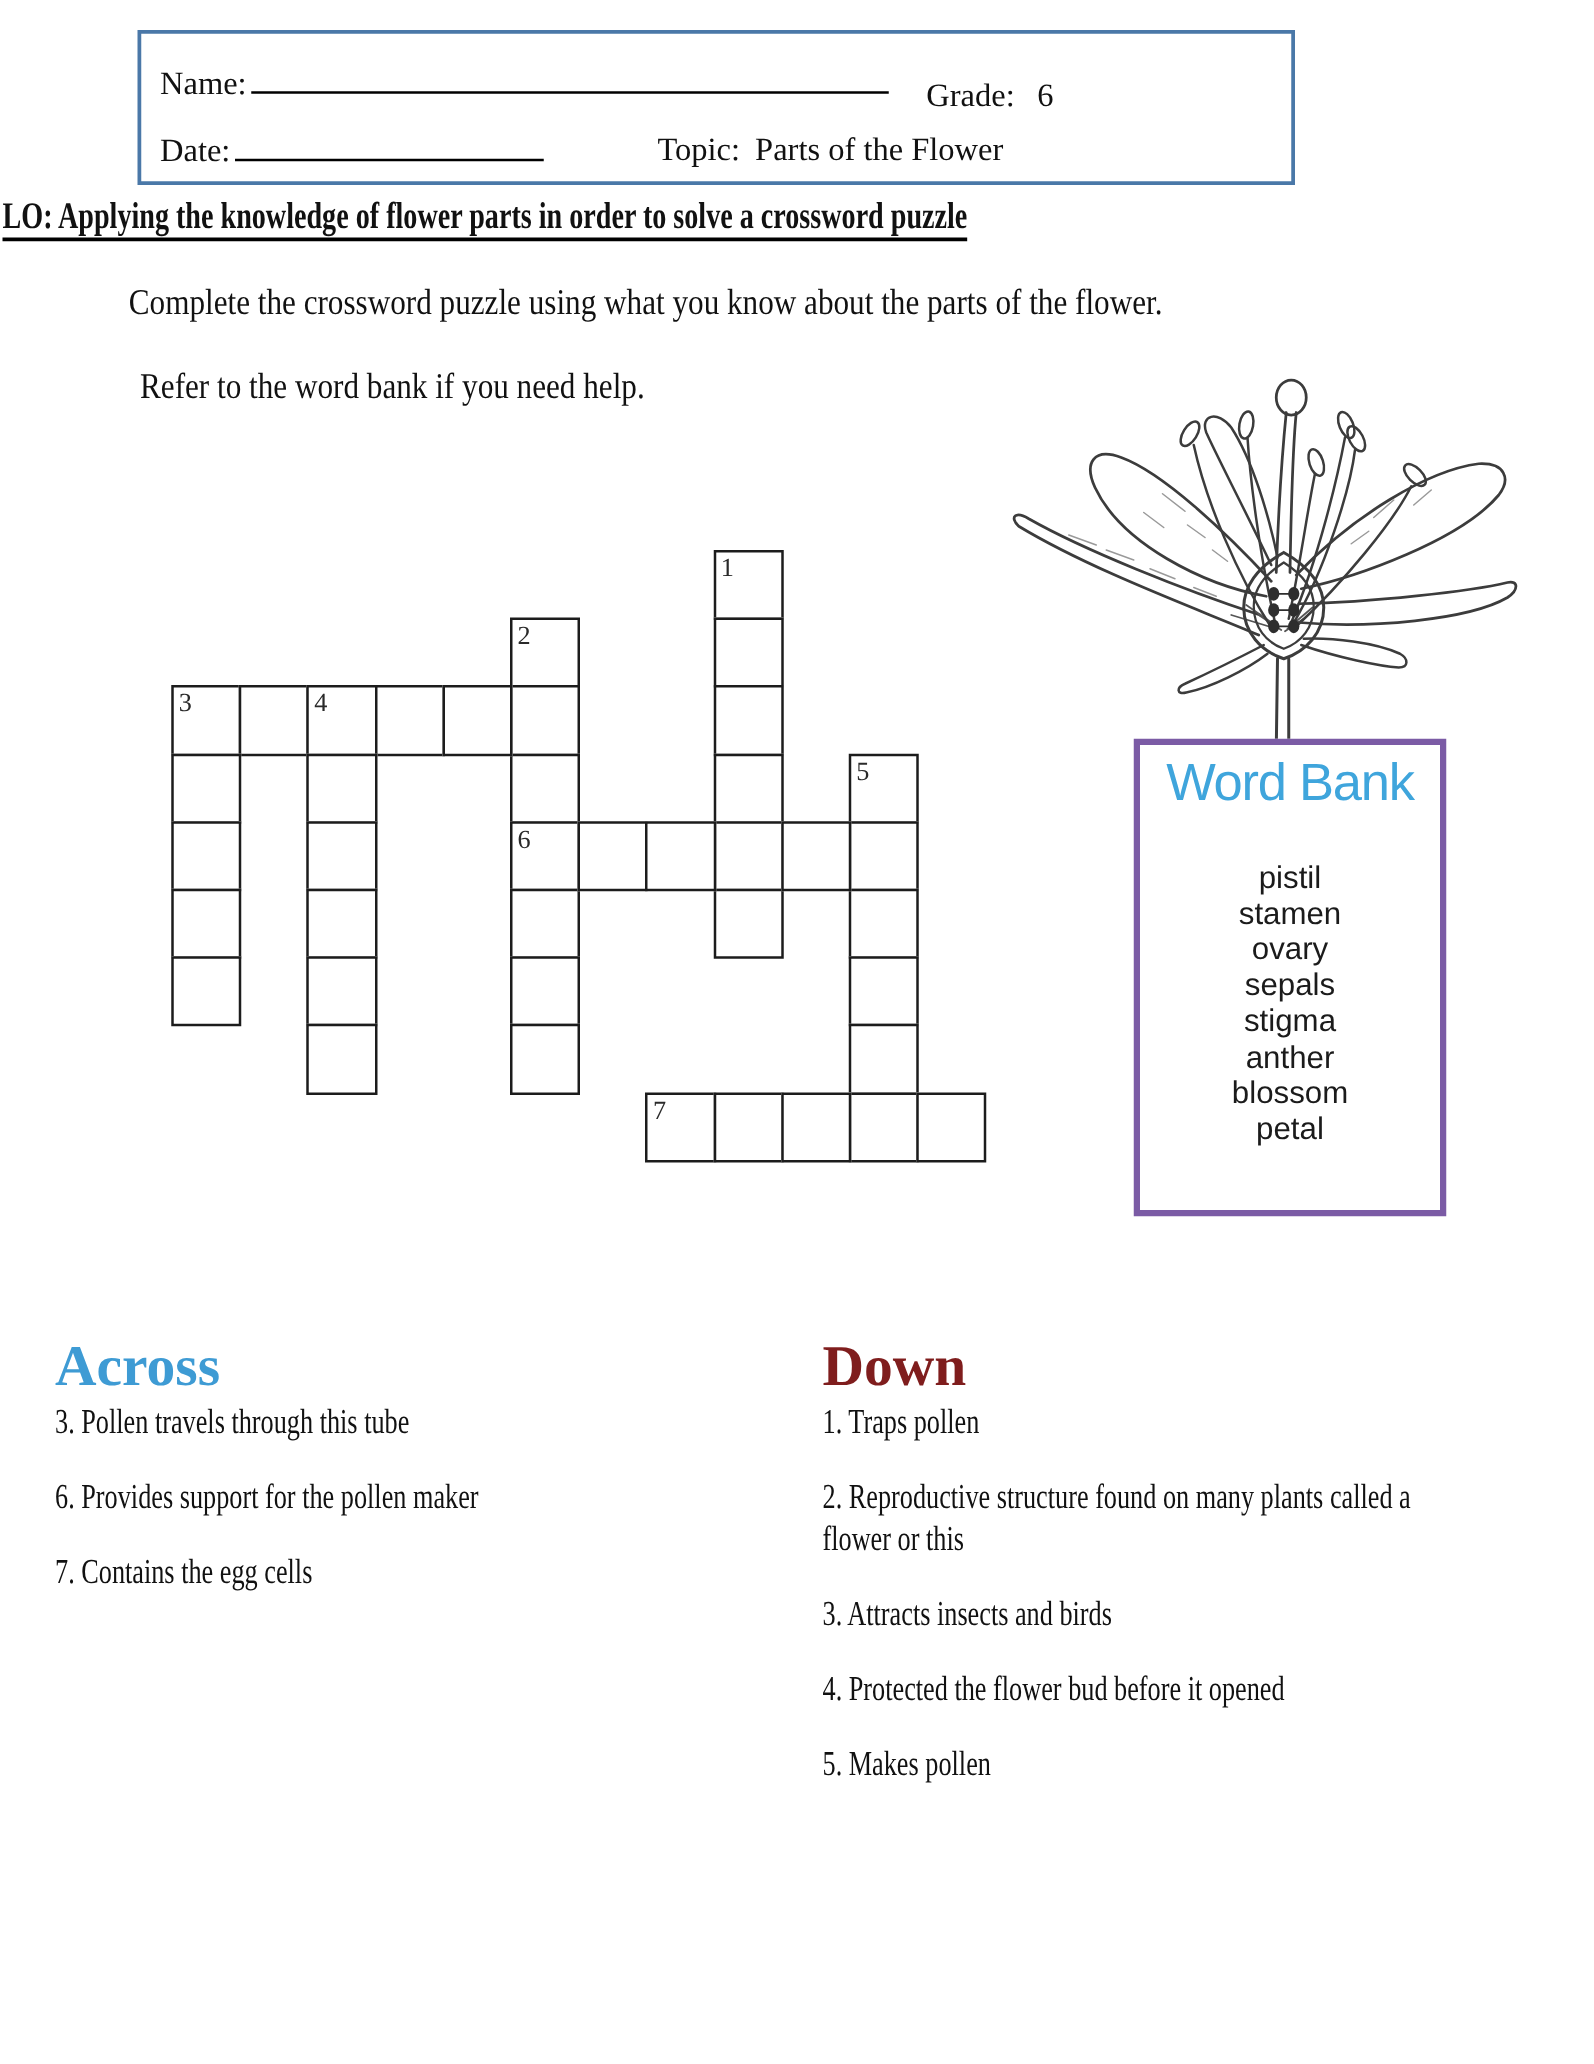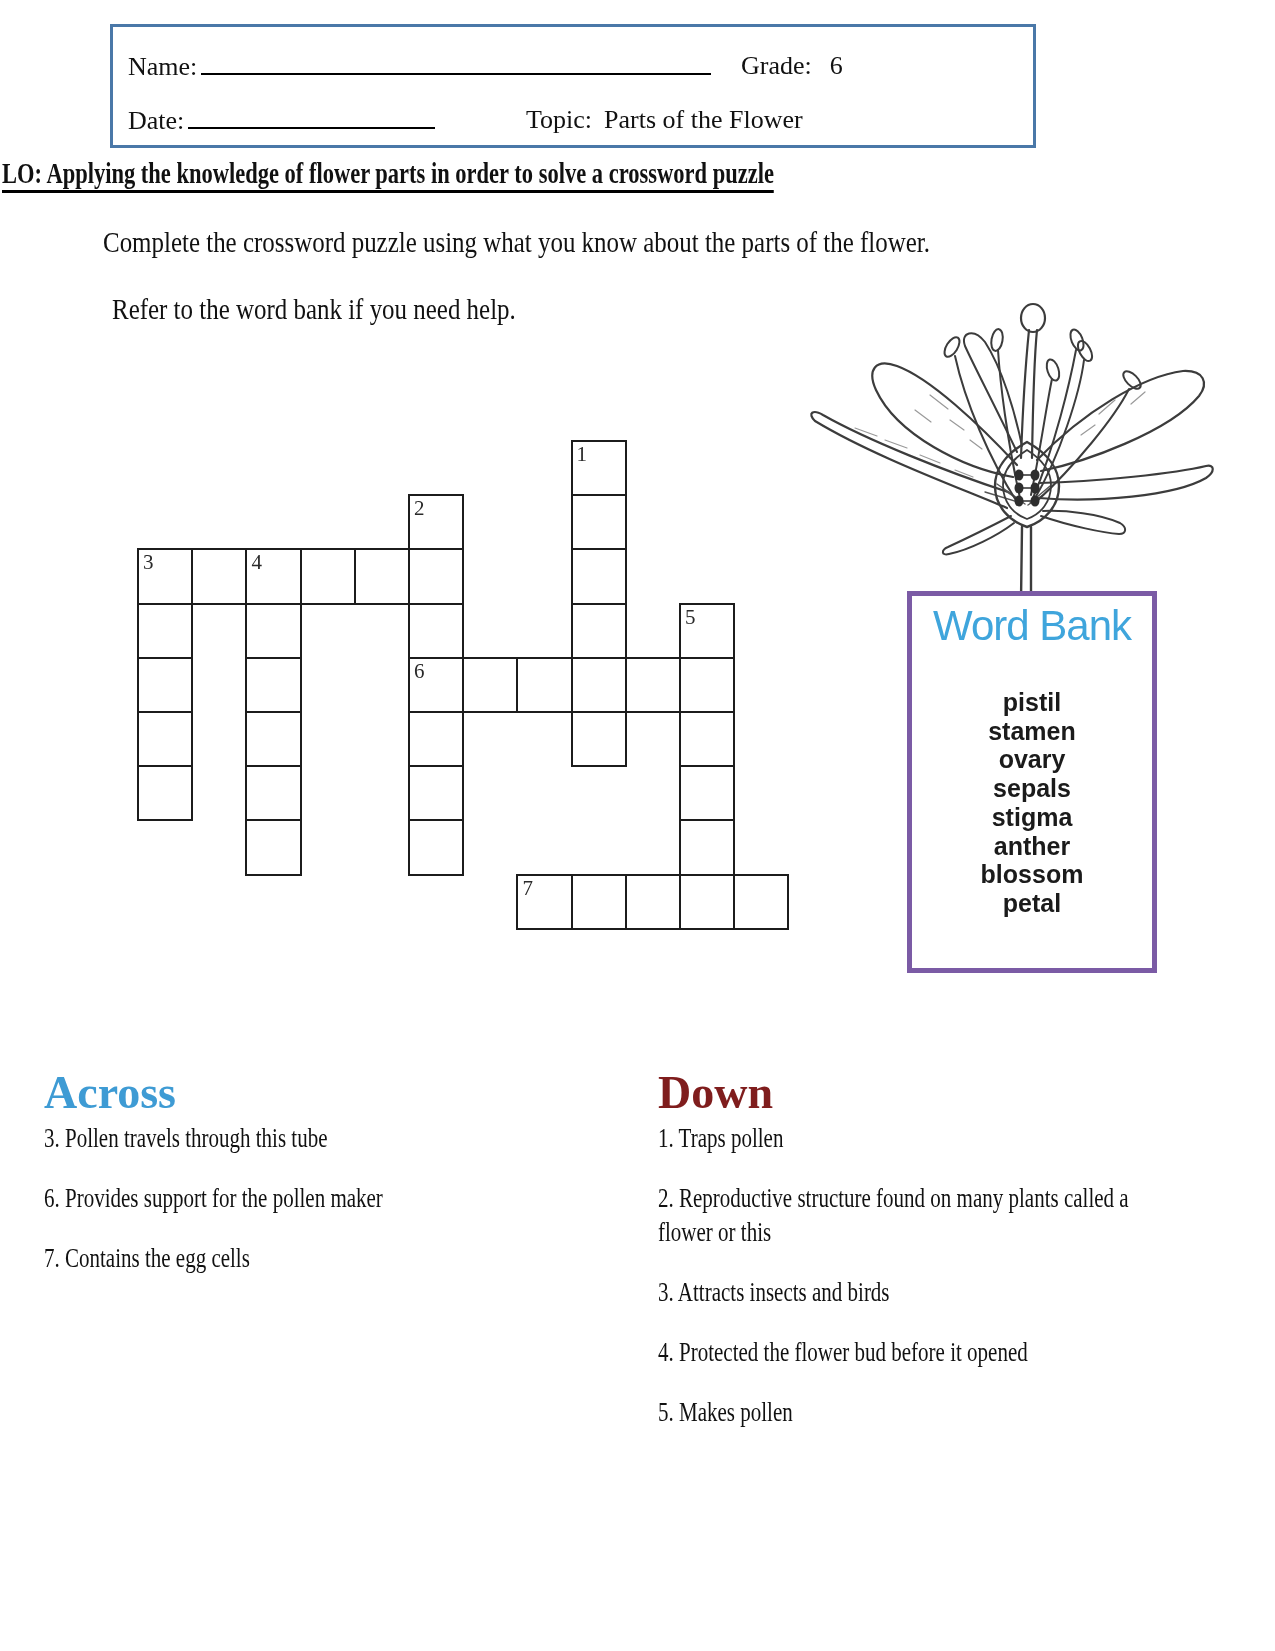--- a/index.html
+++ b/index.html
@@ -9,21 +9,21 @@
   
   .header-box{position:absolute;left:110px;top:24px;width:920px;height:118px;
               border:3px solid #4A78A8;background:#fff;}
   .hrow{position:absolute;font-size:26px;white-space:nowrap;}
   .hrow1{left:15px;top:24px;}
   .hrow2{left:15px;top:78px;}
   .uline{display:inline-block;border-bottom:2px solid #000;height:22px;vertical-align:baseline;margin-left:4px;}
   .uline.name{width:510px;}
   .uline.date{width:247px;}
   .habs{position:absolute;font-size:26px;white-space:nowrap;}
-  .hgrade{left:628px;top:24px;}
+  .hgrade{left:628px;top:35px;}
   .htopic{left:413px;top:78px;text-align:right;}
   .gap1{display:inline-block;width:18px;}
   .gap2{display:inline-block;width:12px;}
 
   
   .lo{position:absolute;left:2px;top:156px;font-size:30px;font-weight:bold;white-space:nowrap;
       transform:scaleX(.75);transform-origin:0 0;}
   .lo span{border-bottom:3px solid #000;padding-bottom:1px;}
   .para{position:absolute;font-size:29px;white-space:nowrap;transform:scaleX(.86);transform-origin:0 0;}
   .p1{left:103px;top:226px;}
@@ -37,21 +37,21 @@
           font-family:"Liberation Serif","DejaVu Serif",serif;}
 
   
   .flower{position:absolute;left:755px;top:270px;width:465px;height:330px;}
 
   
   .word-bank{position:absolute;left:907px;top:591px;width:250px;height:382px;
              border:5px solid #7B5BA5;box-sizing:border-box;background:#fff;text-align:center;
              font-family:"Liberation Sans","DejaVu Sans",sans-serif;}
   .wb-title{margin-top:6px;font-size:42px;font-weight:normal;color:#3FA5DC;letter-spacing:-1px;}
-  .wb-words{margin-top:38px;font-size:25px;color:#1b1b1b;line-height:28.7px;font-weight:bold;}
+  .wb-words{margin-top:38px;font-size:25px;color:#1b1b1b;line-height:28.7px;}
 
   
   .clue-head{position:absolute;top:1070px;font-size:46px;font-weight:bold;color:#3E9BD4;line-height:1;}
   .clue-head.across{left:44px;}
   .clue-head.down{left:658px;}
   .clue-list{position:absolute;top:1121px;margin:0;padding:0;list-style:none;
              font-size:28px;line-height:34px;transform:scaleX(.75);transform-origin:0 0;}
   .clue-list.across{left:44px;width:620px;}
   .clue-list.down{left:658px;width:700px;}
   .clue-list li{margin:0 0 26px 0;}

